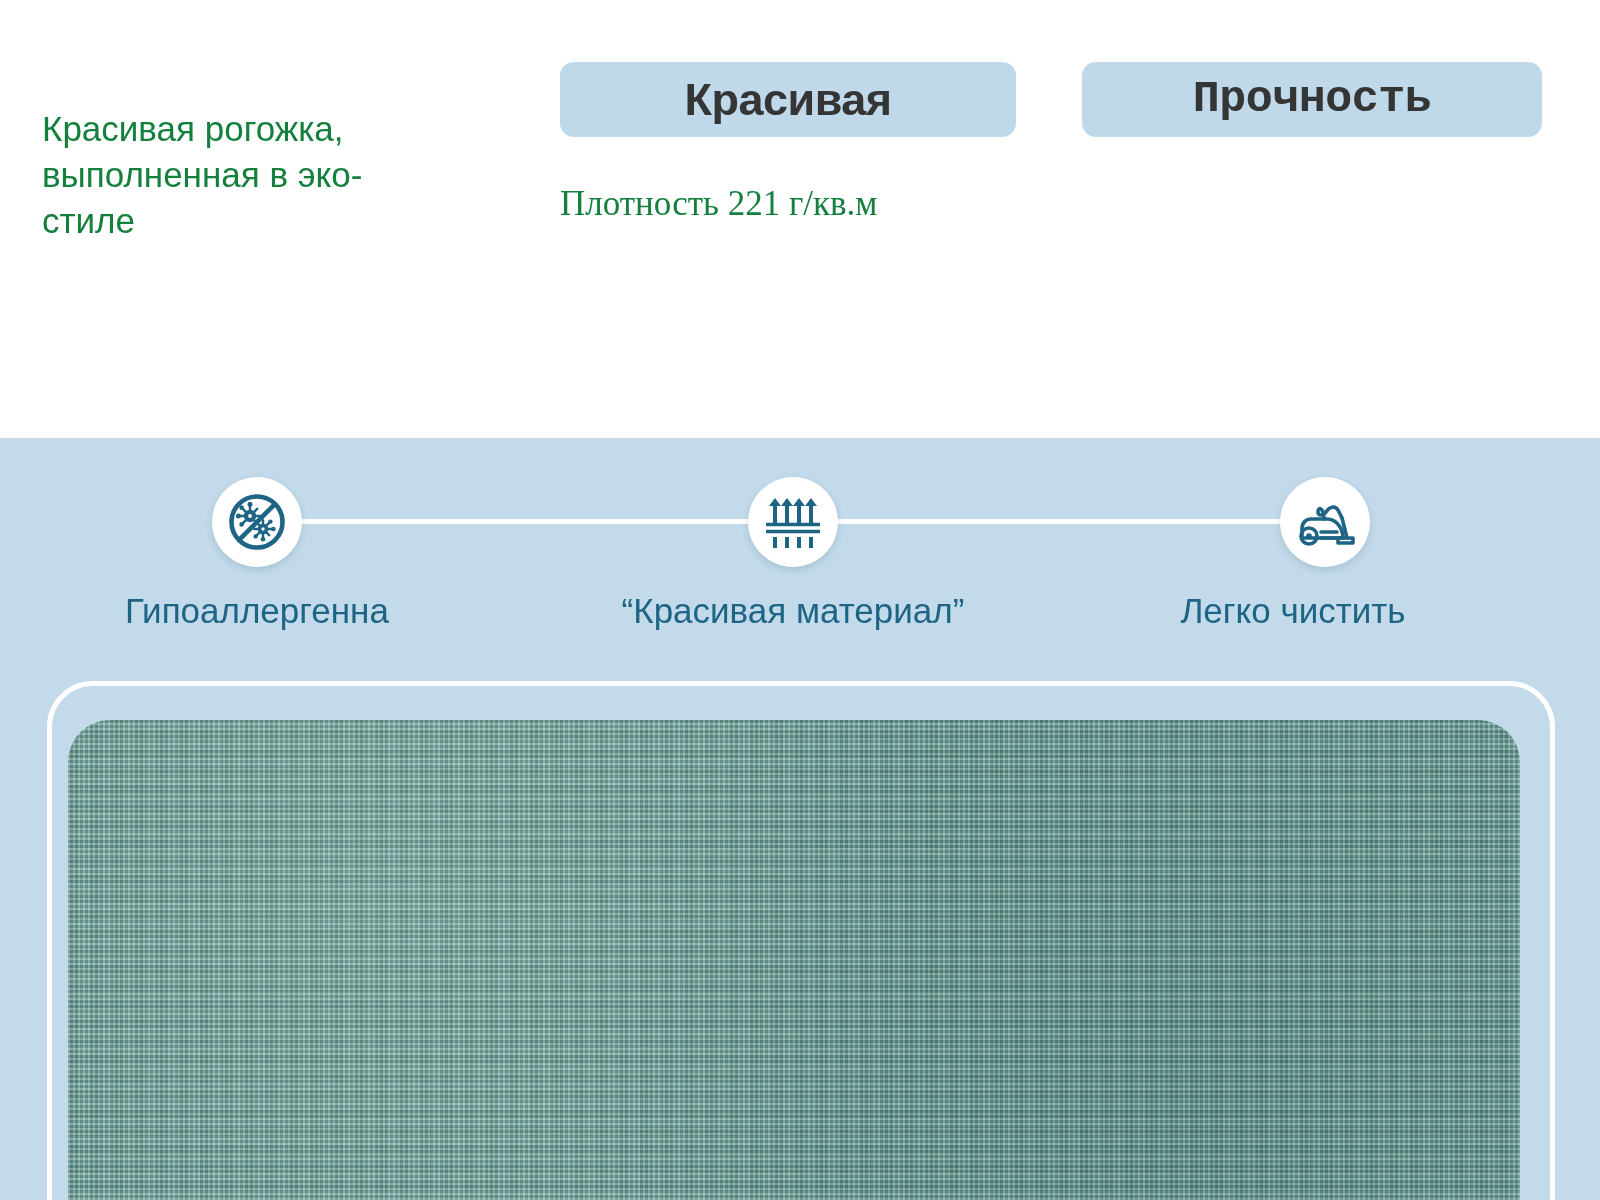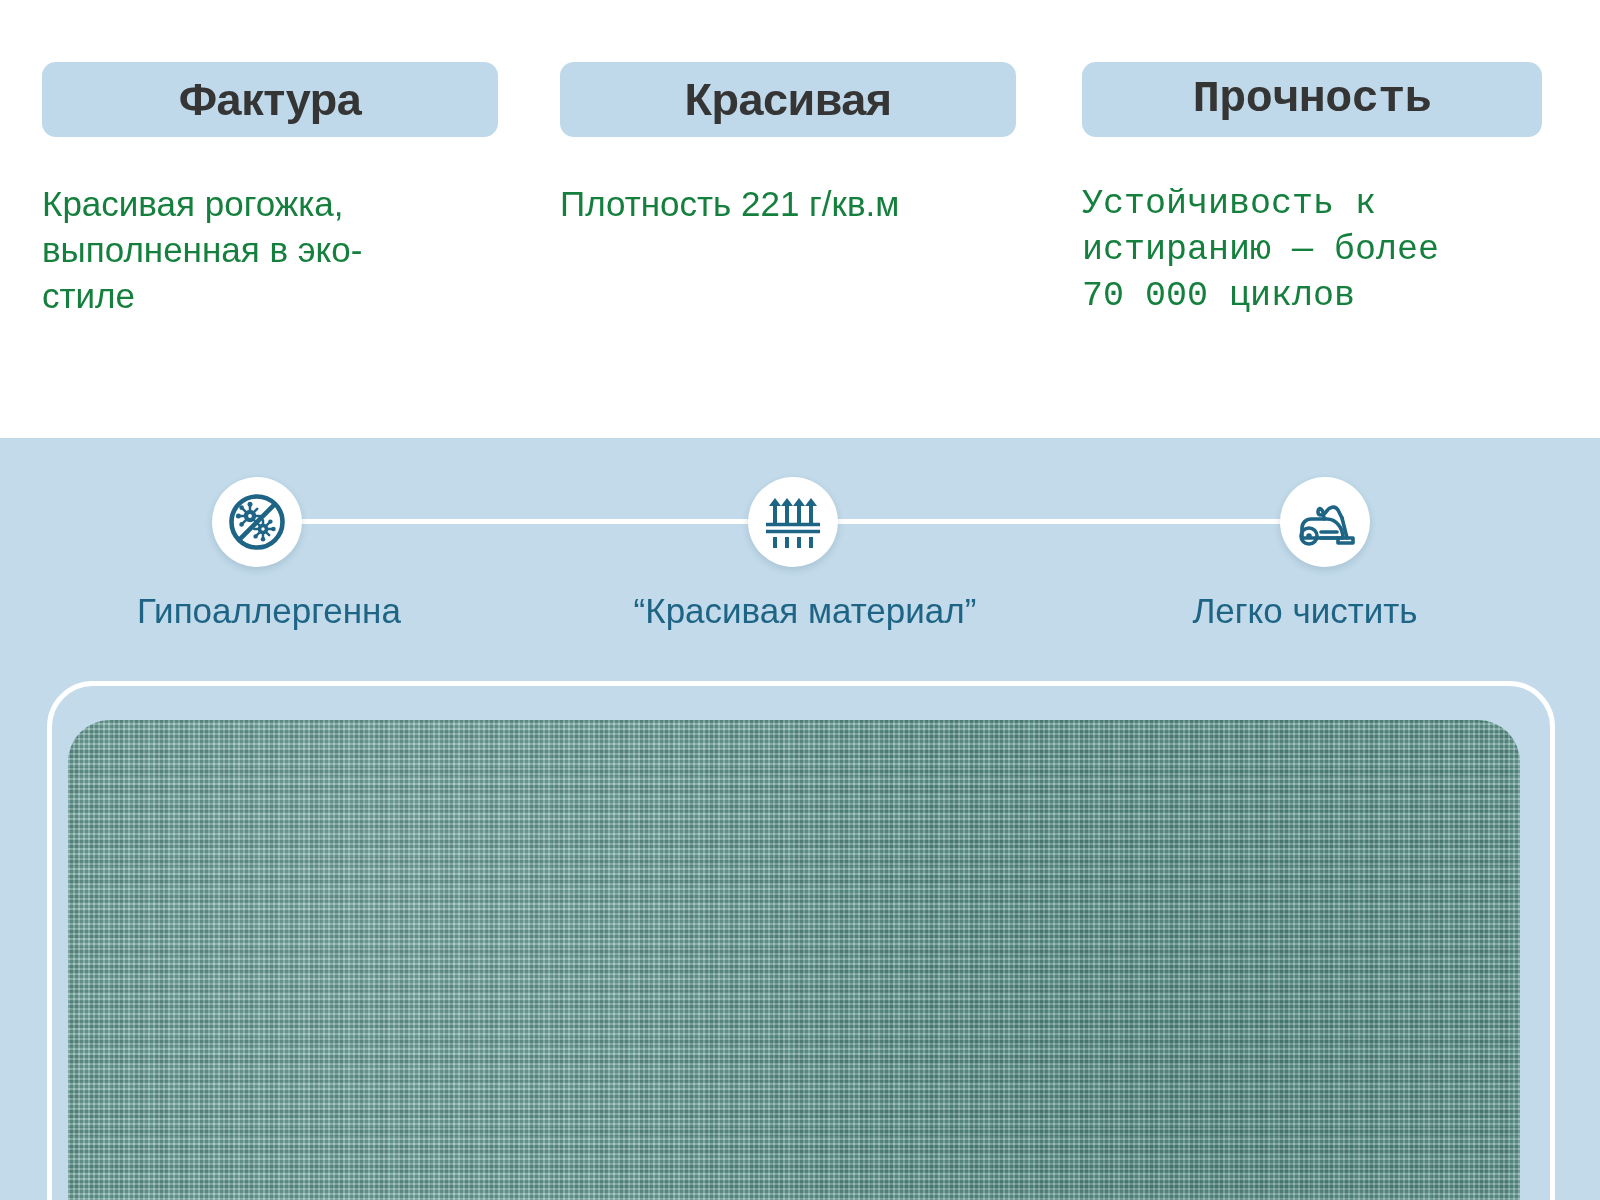--- a/index.html
+++ b/index.html
@@ -67,21 +67,21 @@
   }
 
   .feature-desc {
     margin-top: 44px;
     font-size: 35px;
     line-height: 1.32;
     color: #15803d;
     font-weight: normal;
   }
   .col-1 .feature-desc { max-width: 410px; }
-  .col-2 .feature-desc { max-width: 450px; }
+  .col-2 .feature-desc { max-width: 450px; font-family: Liberation Serif, serif; }
   .col-3 .feature-desc { max-width: 420px; }
 
   
   .blue-section {
     position: absolute;
     left: 0;
     top: 438px;
     width: 1600px;
     height: 762px;
     background: #c2dae9;
@@ -124,21 +124,21 @@
     display: flex;
     align-items: center;
     justify-content: center;
     box-shadow: 0 3px 7px rgba(40,80,110,0.16);
     box-sizing: border-box;
   }
   .icon-circle svg { display: block; }
 
   .icon-labels {
     position: absolute;
-    left: 12px;
+    left: 0;
     top: 152px;
     width: 1537px;
     height: 60px;
   }
   .icon-label {
     position: absolute;
     top: 0;
     text-align: center;
     font-size: 35px;
     color: #1d6485;
@@ -195,38 +195,34 @@
   }
 </style>
 </head>
 <body>
 
 <div class="top-section">
 
   <div class="features-row">
 
     <div class="feature-col col-1">
-      <div class="feature-badge">
-        <span class="feature-badge-text">Фактура</span>
-      </div>
       <div class="feature-desc">Красивая рогожка, выполненная в эко-стиле</div>
     </div>
 
     <div class="feature-col col-2">
       <div class="feature-badge">
         <span class="feature-badge-text">Красивая</span>
       </div>
       <div class="feature-desc">Плотность 221 г/кв.м</div>
     </div>
 
     <div class="feature-col col-3">
       <div class="feature-badge">
         <span class="feature-badge-text">Прочность</span>
       </div>
-      <div class="feature-desc">Устойчивость к истиранию — более 70 000 циклов</div>
     </div>
 
   </div>
 </div>
 
 <div class="blue-section">
 
   <div class="icon-strip">
 
     <div class="connector-line"></div>

